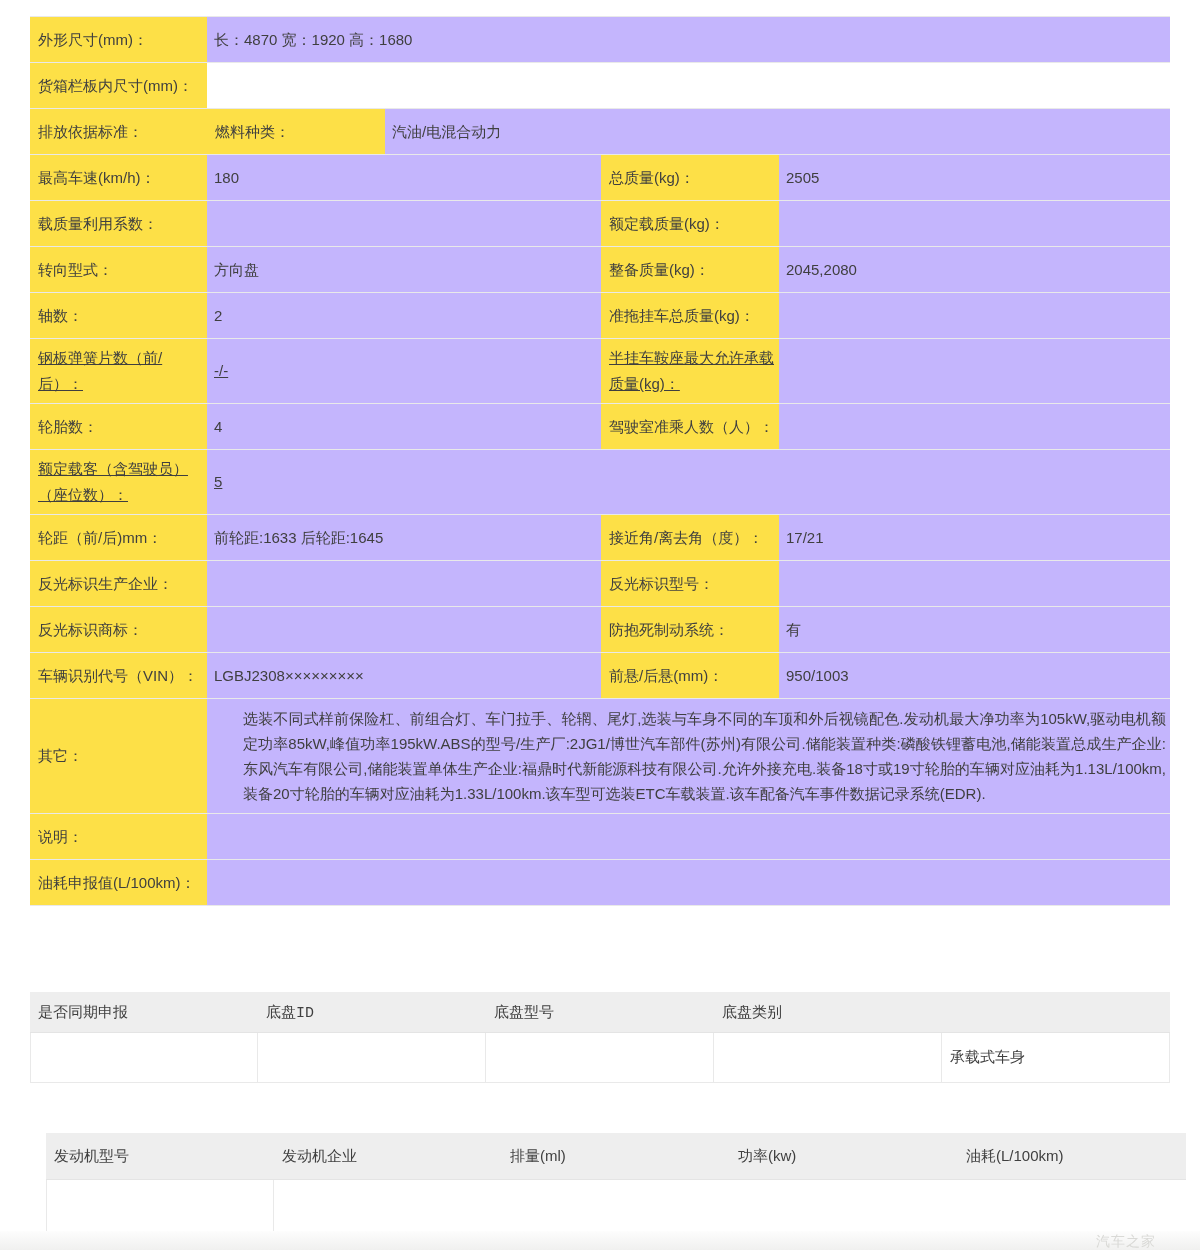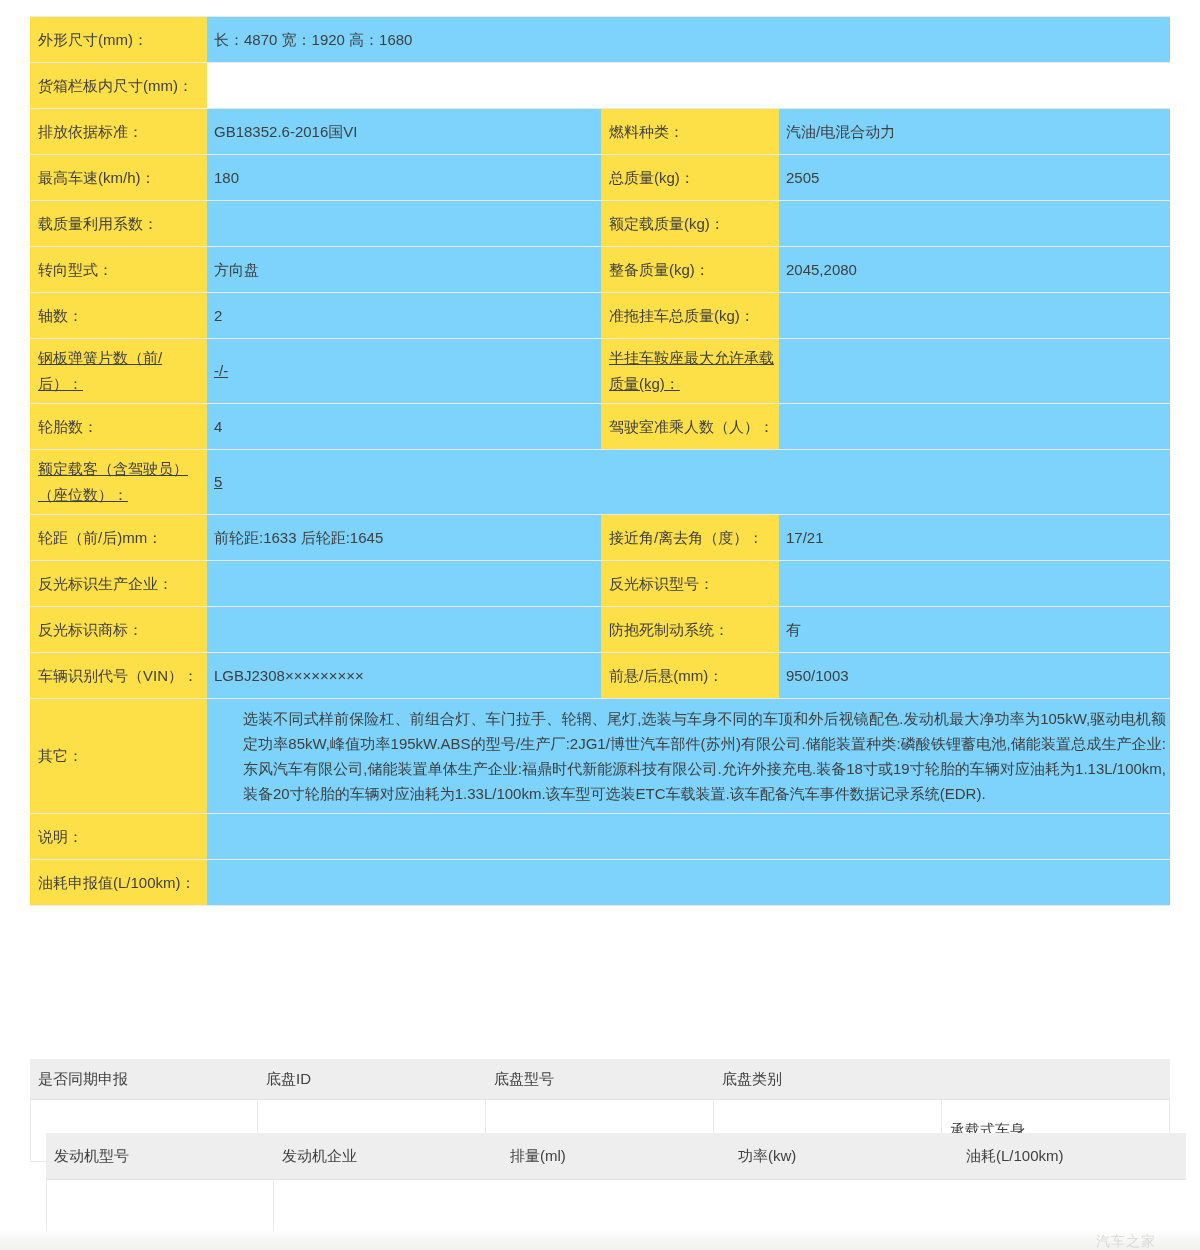--- a/index.html
+++ b/index.html
@@ -12,36 +12,36 @@
   
   .spec{
     position:absolute;left:30px;top:16px;width:1140px;
     border-top:1px solid #e9e9e9;
   }
   .row{display:flex;align-items:stretch;border-bottom:1px solid #e9e9e9;}
   .row.std{min-height:45px;}
   .row.tall{min-height:62px;text-decoration:underline;}
   .cell{box-sizing:border-box;display:flex;align-items:center;line-height:26px;}
   .lab{background:#fde047;padding:6px 5px 6px 8px;}
-  .val{background:#7dd3fc;padding:6px 8px 6px 7px;}
+  .val{background:#c4b5fd;padding:6px 8px 6px 7px;}
   .w-l1{width:177px;flex:0 0 177px;}
   .w-v1{width:394px;flex:0 0 394px;}
   .w-l2{width:178px;flex:0 0 178px;}
   .w-v2{flex:1 1 auto;}
   .w-vfull{flex:1 1 auto;}
   .longtext{display:block;padding:7px 4px 7px 36px;line-height:25px;text-align:justify;}
   
   .btable{position:absolute;left:30px;width:1140px;}
-  .btable.chassis{top:1059px;}
+  .btable.chassis{top:992px;font-family:Liberation Mono, monospace;}
   .btable.engine{top:1133px;margin-left:16px;}
   .bheader{display:flex;background:#eeeeee;border-bottom:1px solid #e4e4e4;}
   .chassis .bheader{height:40px;}
   .engine  .bheader{height:46px;}
   .bdata{display:flex;}
-  .chassis .bdata{height:62px;}
+  .chassis .bdata{height:50px;}
   .engine  .bdata{height:46px;flex-direction:column;}
   .bcell{box-sizing:border-box;width:228px;flex:0 0 228px;display:flex;align-items:center;padding-left:8px;}
   .bdata .bcell{background:#ffffff;border-right:1px solid #e9e9e9;border-bottom:1px solid #e9e9e9;}
   .bdata .bcell:first-child{border-left:1px solid #e9e9e9;}
   
   .footer-band{
     position:absolute;left:0;top:1231px;width:1200px;height:19px;
     background:linear-gradient(#fdfdfd,#f0f0ef);
   }
   .watermark{
@@ -55,21 +55,20 @@
 <div class="spec" id="spec-table">
     <div class="row std">
       <div class="cell lab w-l1">外形尺寸(mm)：</div>
       <div class="cell val w-vfull">长：4870 宽：1920 高：1680</div>
     </div>
     <div class="row std">
       <div class="cell lab w-l1">货箱栏板内尺寸(mm)：</div>
     </div>
     <div class="row std">
       <div class="cell lab w-l1">排放依据标准：</div>
-      <div class="cell val w-v1">GB18352.6-2016国VI</div>
       <div class="cell lab w-l2">燃料种类：</div>
       <div class="cell val w-v2">汽油/电混合动力</div>
     </div>
     <div class="row std">
       <div class="cell lab w-l1">最高车速(km/h)：</div>
       <div class="cell val w-v1">180</div>
       <div class="cell lab w-l2">总质量(kg)：</div>
       <div class="cell val w-v2">2505</div>
     </div>
     <div class="row std">

